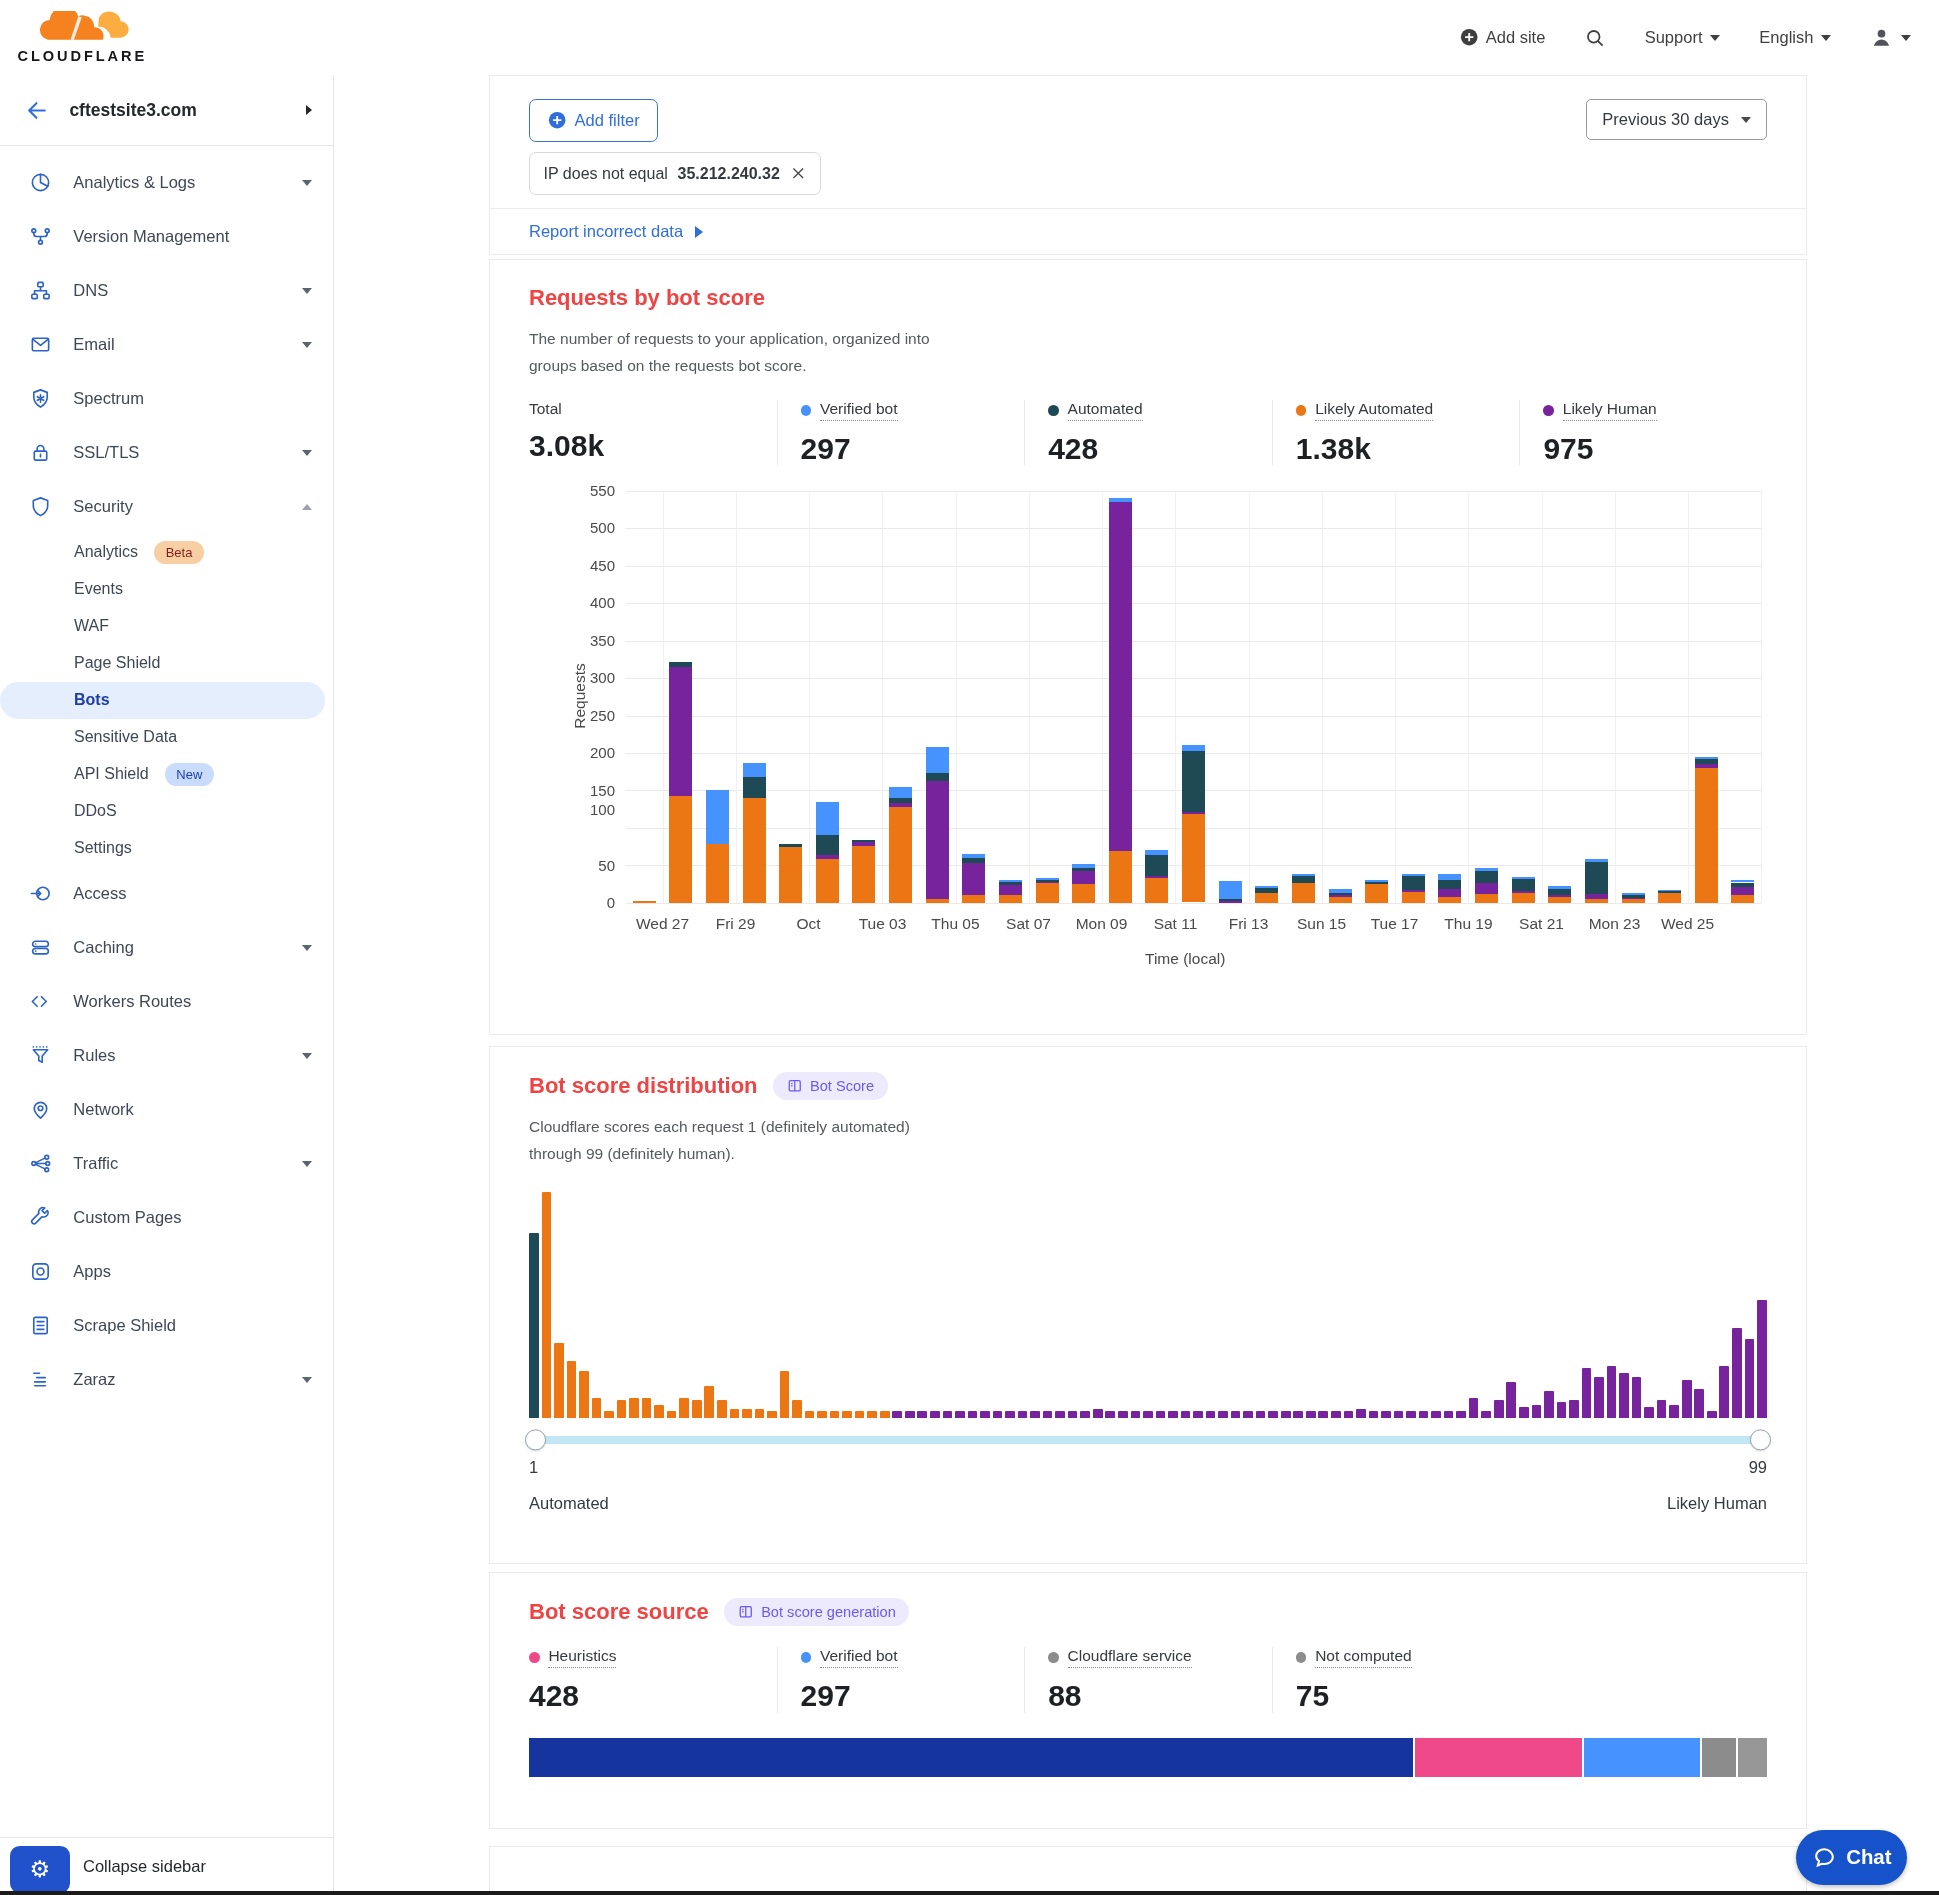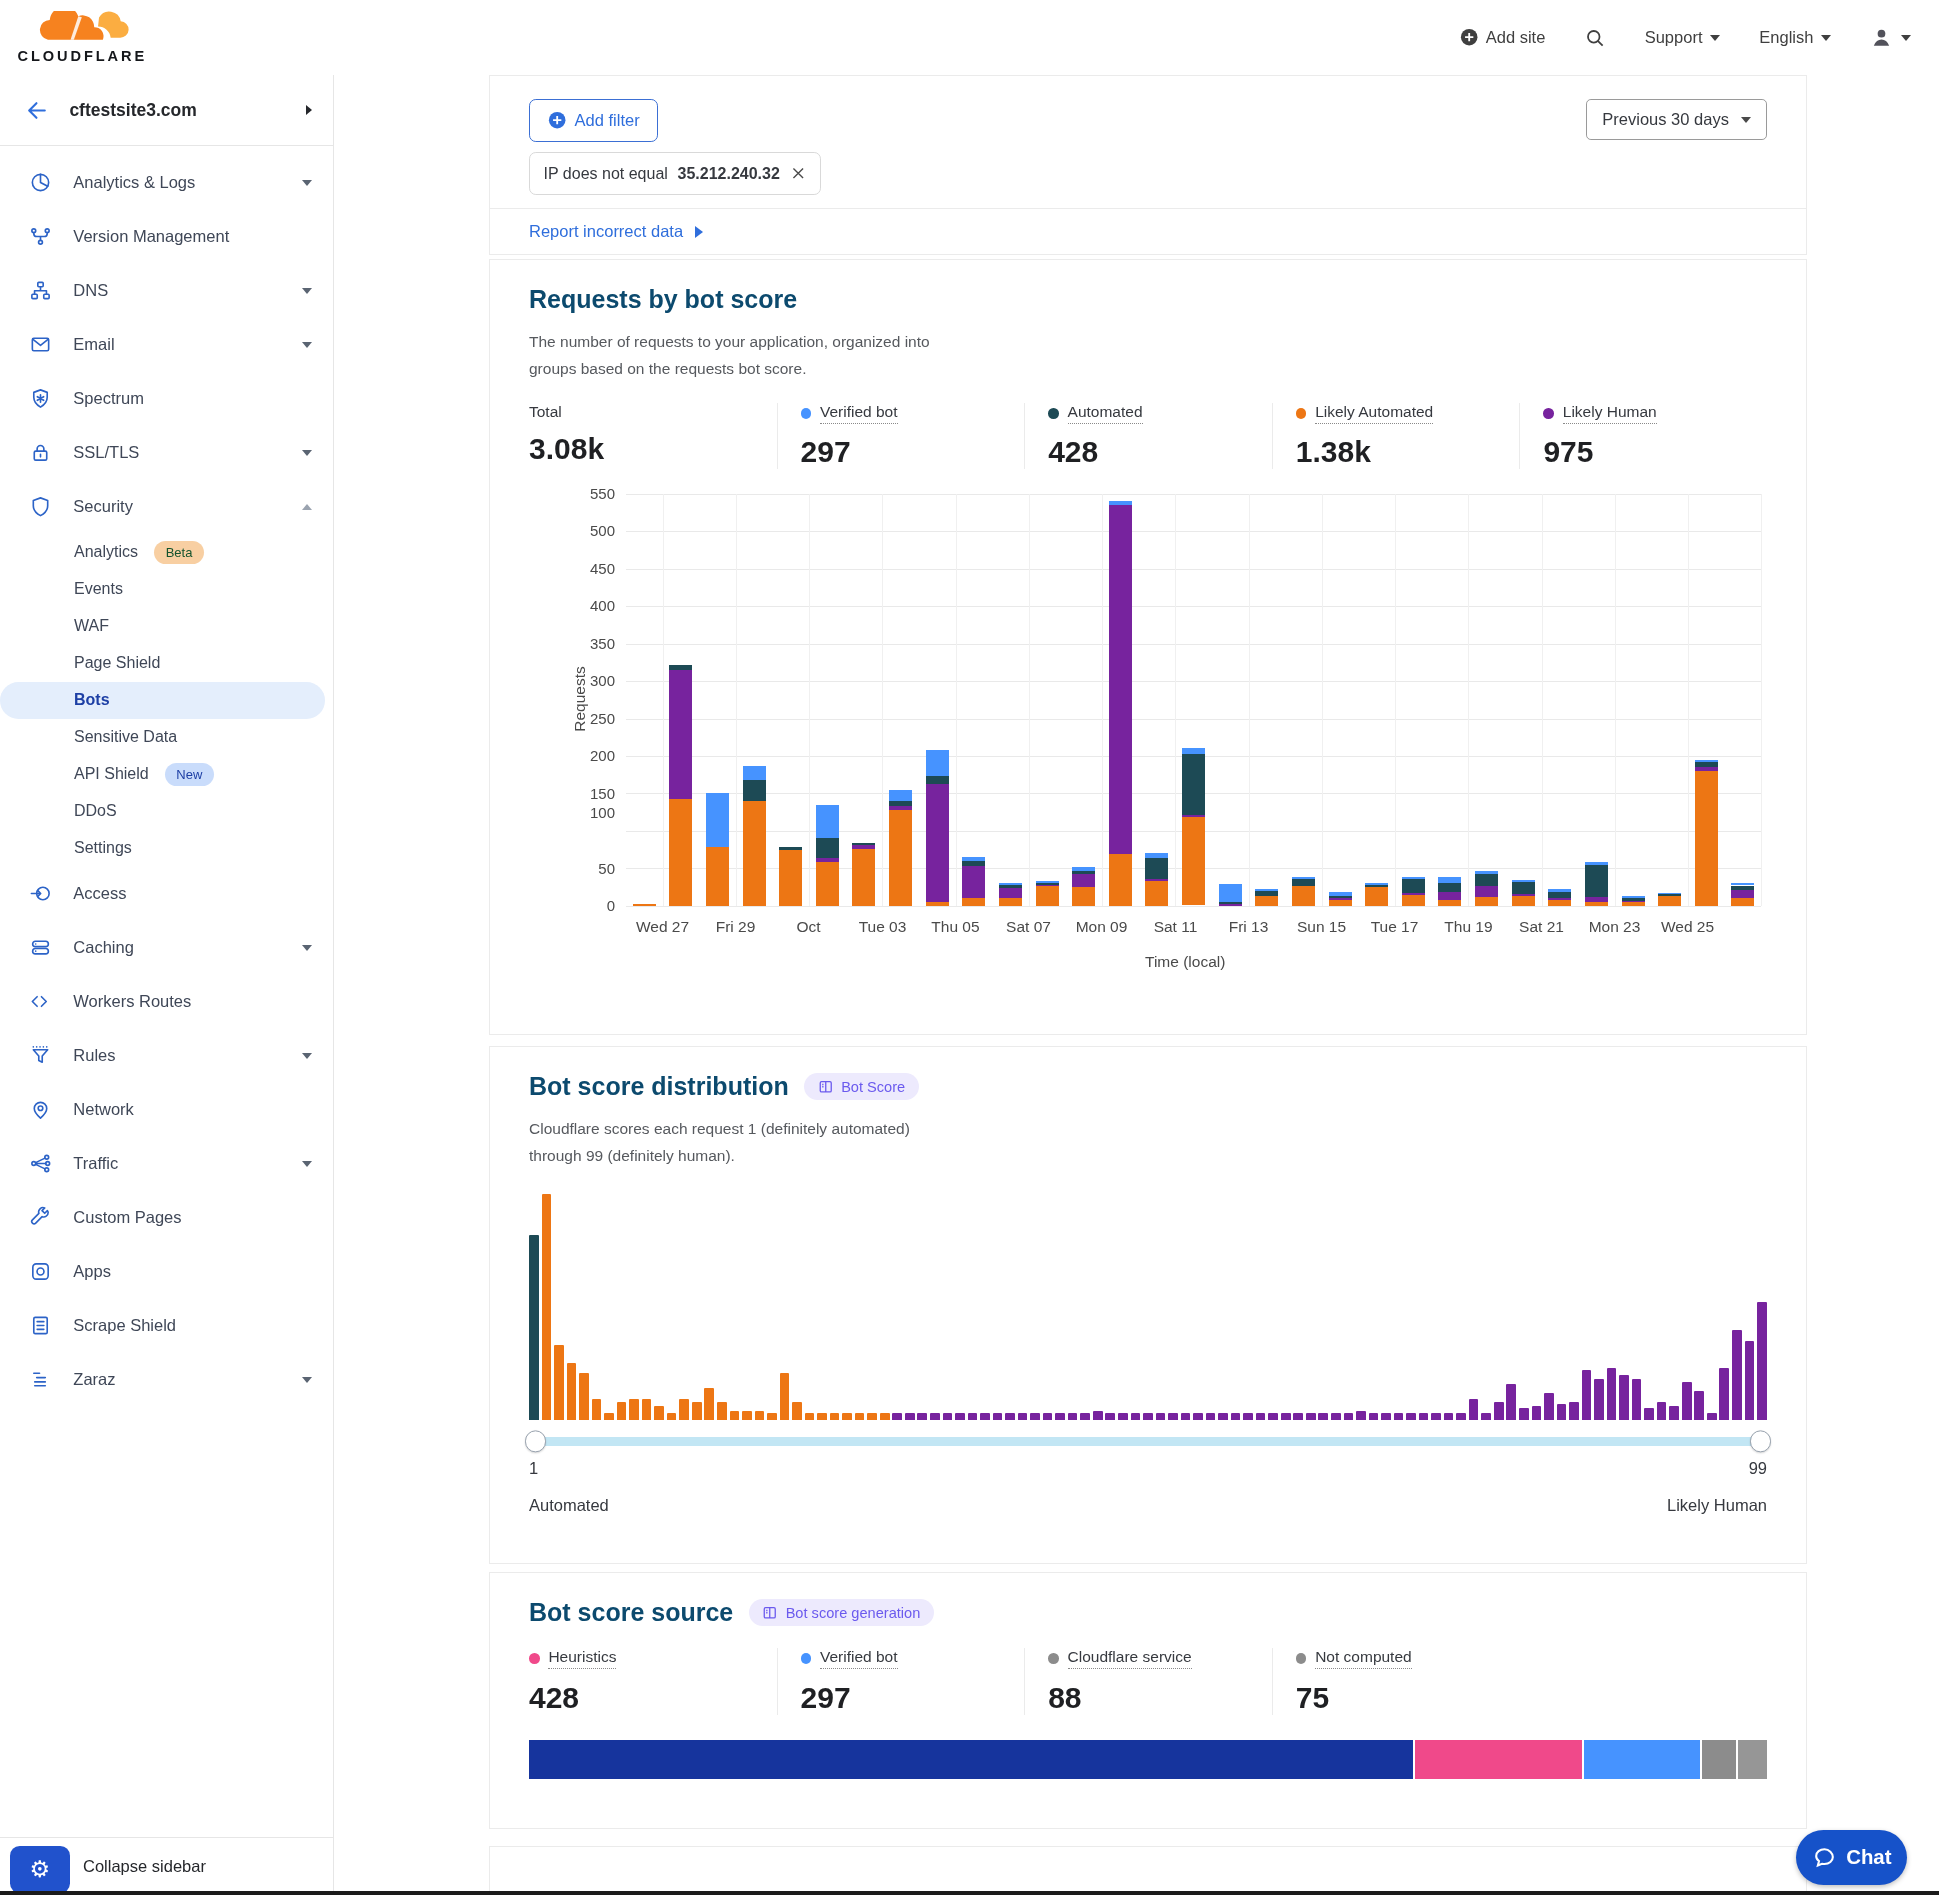--- a/index.html
+++ b/index.html
@@ -24,21 +24,21 @@
   .nav-icon { width:23px; height:23px; color:#2C63C7; flex:none; display:flex; align-items:center; justify-content:center; }
   .nav-icon svg { width:23px; height:23px; }
   .nav-label { font-size:16.5px; color:#3F4757; margin-left:21.3px; flex:1; white-space:nowrap; }
   .nav-caret { width:0; height:0; border-left:5.8px solid transparent; border-right:5.8px solid transparent; border-top:6.8px solid #5A6472; }
   .nav-caret.up { transform:rotate(180deg); border-top-color:#9AA3AF; }
   .nav-sub { height:37px; display:flex; align-items:center; padding:0 9.7px 0 74px; cursor:pointer; }
   .nav-sub .nav-label { margin-left:0; font-size:16px; }
   .nav-sub.active { background:#E4EEFC; border-radius:18.4px; margin:0 7.8px 0 0; padding-left:74px; }
   .nav-sub.active .nav-label { color:#1D3FA5; font-weight:700; }
   .badge { font-size:13px; padding:3.9px 11.6px; border-radius:11.6px; margin-left:11.6px; white-space:nowrap; }
-  .badge.beta { background:#F8CFA2; color:#14532d; }
+  .badge.beta { background:#F8CFA2; color:#7f1d1d; }
   .badge.new { background:#C9DCFB; color:#1D3FA5; }
   .sidebar-footer { position:absolute; bottom:0; left:0; width:100%; height:58px; border-top:1px solid #E6E6E6; background:#fff; display:flex; align-items:center; }
   .gear-btn { position:absolute; left:9.7px; top:7.8px; width:60px; height:47px; background:#2152CC; border-radius:9.7px; color:#fff; display:flex; align-items:center; justify-content:center; font-size:23px; cursor:pointer; }
   .collapse-label { margin-left:83px; font-size:16.5px; color:#25272B; }
 
   
   .main { position:absolute; left:489px; top:75px; width:1318px; }
   .card { position:absolute; left:0; width:1318px; background:#fff; border:1px solid #EBEBEB; }
   .card-filters { top:0; height:180px; }
   .card-requests { top:184px; height:776px; }
@@ -54,21 +54,21 @@
   .chip-x { width:16.5px; height:16.5px; color:#4A4A4A; cursor:pointer; display:flex; }
   .range-btn { position:absolute; right:39px; top:23px; height:41px; border:1px solid #9A9A9A; border-radius:4.9px; background:#fff; font-size:16.5px; color:#36393F; display:flex; align-items:center; gap:11.6px; padding:0 15.5px; cursor:pointer; }
   .range-btn .caret { border-top-color:#4A4A4A; }
   .report-row { position:absolute; left:0; bottom:0; width:100%; height:46px; border-top:1px solid #EBEBEB; display:flex; align-items:center; padding-left:39px; }
   .report-link { color:#2F6EDC; font-size:16.5px; display:flex; align-items:center; gap:11.6px; cursor:pointer; }
   .tri-right { width:0; height:0; border-top:6.8px solid transparent; border-bottom:6.8px solid transparent; border-left:8.7px solid #2F6EDC; }
 
   
   .sec-pad { padding:25px 39px 0 39px; }
   .sec-title-row { display:flex; align-items:center; gap:15.5px; }
-  .sec-title { font-size:25px; font-weight:700; color:#0c4a6e; }
+  .sec-title { font-size:22px; font-weight:700; color:#ef4444; }
   .doc-badge { background:#EDEAFD; color:#6B5AEE; font-size:14.6px; border-radius:14.6px; padding:5.8px 13.6px; display:flex; align-items:center; gap:7.8px; cursor:pointer; }
   .doc-badge svg { width:15.5px; height:15.5px; }
   .sec-desc { font-size:15.5px; color:#56595E; line-height:27px; margin-top:13.6px; }
   .stats-row { display:grid; grid-template-columns:repeat(5,1fr); margin-top:21.3px; }
   .stat-col { padding-left:23px; border-left:1px solid #EBEBEB; }
   .stat-col:first-child { padding-left:0; border-left:none; }
   .stat-label-row { display:flex; align-items:center; gap:8.7px; font-size:15.5px; color:#36393F; }
   .stat-dot { width:10.7px; height:10.7px; border-radius:50%; flex:none; }
   .stat-label-u { border-bottom:1.5px dotted #8A8A8A; padding-bottom:1.9px; }
   .stat-value { font-size:30px; font-weight:700; color:#1F2023; margin-top:11.6px; }

